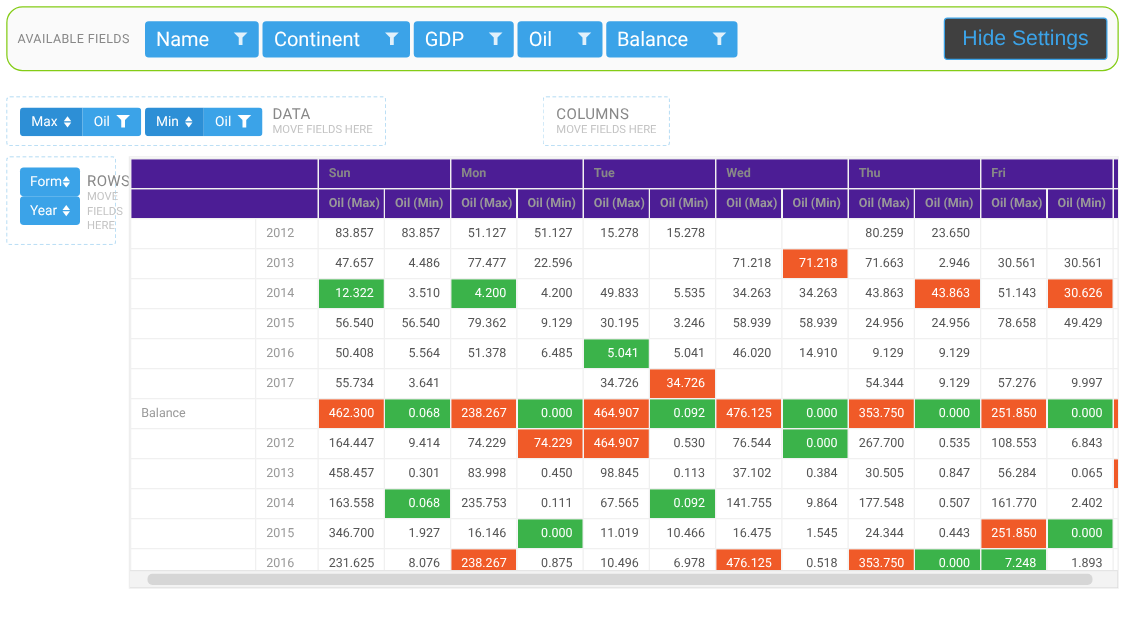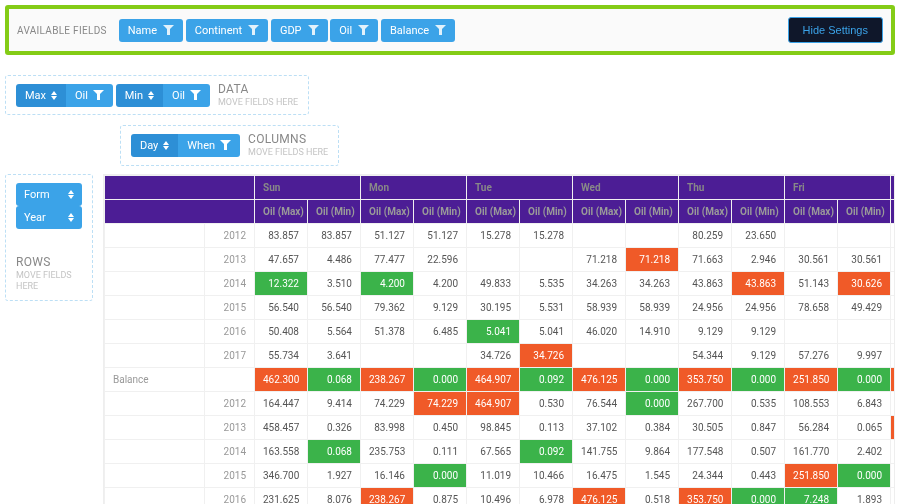--- a/index.html
+++ b/index.html
@@ -1,49 +1,49 @@
 <!DOCTYPE html>
 <html><head>
 <meta charset="utf-8">
 <style>
 *{box-sizing:border-box;margin:0;padding:0}
 body{font-family:-apple-system,BlinkMacSystemFont,"Segoe UI",Roboto,Arial,sans-serif;font-size:11px;background:#fff;color:#555;padding:5px;width:900px}
-.panel{border:4px solid #84cc16;background:#fafafa;border-radius:3px;padding:8px}
+.panel{border:1px solid #84cc16;background:#fafafa;border-radius:13px;padding:8px}
 .top-panel{display:flex;align-items:center;justify-content:space-between;margin-bottom:20px}
 .available{display:flex;align-items:center;gap:6px}
 .af-label{color:#888;font-size:10px;letter-spacing:.3px;margin-right:6px}
-.chip-blue{display:inline-flex;align-items:center;background:#3ba3e8;color:#fff;padding:5px 9px;border-radius:3px;font-size:11px;gap:6px;cursor:pointer}
+.chip-blue{display:inline-flex;align-items:center;background:#3ba3e8;color:#fff;padding:5px 9px;border-radius:3px;font-size:16px;gap:20px;cursor:pointer}
 .chip-blue .ic{opacity:.85}
-.btn-outline{border:1px solid #3ba3e8;color:#3ba3e8;background:#0f172a;padding:6px 14px;border-radius:3px;cursor:pointer;font-size:11px}
-.config{display:flex;flex-direction:column;gap:10px;margin-bottom:8px}
+.btn-outline{border:1px solid #3ba3e8;color:#3ba3e8;background:#404040;padding:6px 14px;border-radius:3px;cursor:pointer;font-size:17px}
+.config{display:flex;flex-direction:row;gap:10px;margin-bottom:8px}
 .config-row{display:flex;align-items:center;gap:10px}
 .dropzone{border:1px dashed #bcdff5;border-radius:3px;padding:6px 10px;display:flex;align-items:center;gap:8px}
 .dz-label-grp{display:flex;flex-direction:column;line-height:1.25}
 .dz-title{color:#888;font-size:12px;letter-spacing:.3px}
 .dz-sub{color:#c4c4c4;font-size:9px}
 .chip-seg{display:inline-flex;border-radius:3px;overflow:hidden}
 .chip-seg .seg-a{background:#2d8fd6;color:#fff;padding:5px 9px;display:flex;align-items:center;gap:5px}
 .chip-seg .seg-b{background:#3ba3e8;color:#fff;padding:5px 9px;display:flex;align-items:center;gap:5px}
 .sort-ic{display:inline-flex;flex-direction:column;line-height:0;gap:0}
 .sort-ic::before{content:"";border-left:3px solid transparent;border-right:3px solid transparent;border-bottom:4px solid #fff;margin-bottom:1px}
 .sort-ic::after{content:"";border-left:3px solid transparent;border-right:3px solid transparent;border-top:4px solid #fff}
 .filter-ic{width:11px;height:10px;position:relative}
 .filter-ic::before{content:"";position:absolute;top:0;left:0;right:0;border-top:5px solid #fff;border-left:5px solid transparent;border-right:5px solid transparent}
 .filter-ic::after{content:"";position:absolute;top:4px;left:4px;width:3px;height:6px;background:#fff}
 .layout{display:flex;gap:10px;align-items:flex-start}
-.rows-zone{border:1px dashed #bcdff5;border-radius:3px;padding:8px 10px;width:88px;display:flex;flex-direction:column;gap:22px}
+.rows-zone{border:1px dashed #bcdff5;border-radius:3px;padding:8px 10px;width:88px;display:flex;flex-direction:row;gap:6px}
 .row-chip{background:#3ba3e8;color:#fff;padding:5px 8px;border-radius:3px;font-size:11px;display:flex;justify-content:space-between;align-items:center;cursor:pointer}
 .grid-wrap{flex:1;border:1px solid #eee;background:#fff;overflow:hidden;position:relative}
 .grid-scroll{overflow:auto;max-height:330px}
 table{border-collapse:collapse;width:100%;table-layout:fixed}
 th,td{border:1px solid #f0f0f0;padding:6px 8px;text-align:right;font-size:10px;white-space:nowrap;overflow:hidden}
 th{text-align:left;font-weight:700;color:#999;background:#4c1d95}
 th.day-h{text-align:left;color:#888}
 td.rowlabel{text-align:left;color:#999;background:#fff}
-td.year{text-align:right;color:#999}
+td.year{text-align:left;color:#999}
 .hl-g{background:#3bb34a;color:#fff}
 .hl-o{background:#f05a28;color:#fff}
 .scroll-hint{height:14px;background:#f3f3f3;border-top:1px solid #e5e5e5;position:relative}
 .scroll-hint .thumb{position:absolute;top:2px;left:14px;right:20px;height:9px;background:#d6d6d6;border-radius:4px}
 col.c-lbl{width:100px}
 col.c-yr{width:50px}
 col.c-v{width:53px}
 col.c-s{width:14px}
 </style>
 </head>
@@ -95,30 +95,20 @@
             </span>
           </span> </span>
       <div class="dz-label-grp">
         <span class="dz-title">DATA</span>
         <span class="dz-sub">MOVE FIELDS HERE</span>
       </div>
     </div>
   </div>
   <div class="config-row" style="margin-left:115px">
     <div class="dropzone">
-      <span id="col-chips"><span class="chip-seg">
-            <span class="seg-a">
-              <span>Day</span>
-              <span class="sort-ic"></span>
-            </span>
-            <span class="seg-b">
-              <span>When</span>
-              <span class="filter-ic"></span>
-            </span>
-          </span> </span>
       <div class="dz-label-grp">
         <span class="dz-title">COLUMNS</span>
         <span class="dz-sub">MOVE FIELDS HERE</span>
       </div>
     </div>
   </div>
 </div>
 
 <div class="layout">
   <div class="rows-zone">
@@ -239,21 +229,21 @@
               <td></td>
             </tr>
             <tr>
               <td class="rowlabel"></td>
               <td class="year">2015</td>
               <td>56.540</td>
               <td>56.540</td>
               <td>79.362</td>
               <td>9.129</td>
               <td>30.195</td>
-              <td>5.531</td>
+              <td>3.246</td>
               <td>58.939</td>
               <td>58.939</td>
               <td>24.956</td>
               <td>24.956</td>
               <td>78.658</td>
               <td>49.429</td>
               <td></td>
             </tr>
             <tr>
               <td class="rowlabel"></td>
@@ -320,21 +310,21 @@
               <td>267.700</td>
               <td>0.535</td>
               <td>108.553</td>
               <td>6.843</td>
               <td></td>
             </tr>
             <tr>
               <td class="rowlabel"></td>
               <td class="year">2013</td>
               <td>458.457</td>
-              <td>0.326</td>
+              <td>0.301</td>
               <td>83.998</td>
               <td>0.450</td>
               <td>98.845</td>
               <td>0.113</td>
               <td>37.102</td>
               <td>0.384</td>
               <td>30.505</td>
               <td>0.847</td>
               <td>56.284</td>
               <td>0.065</td>

